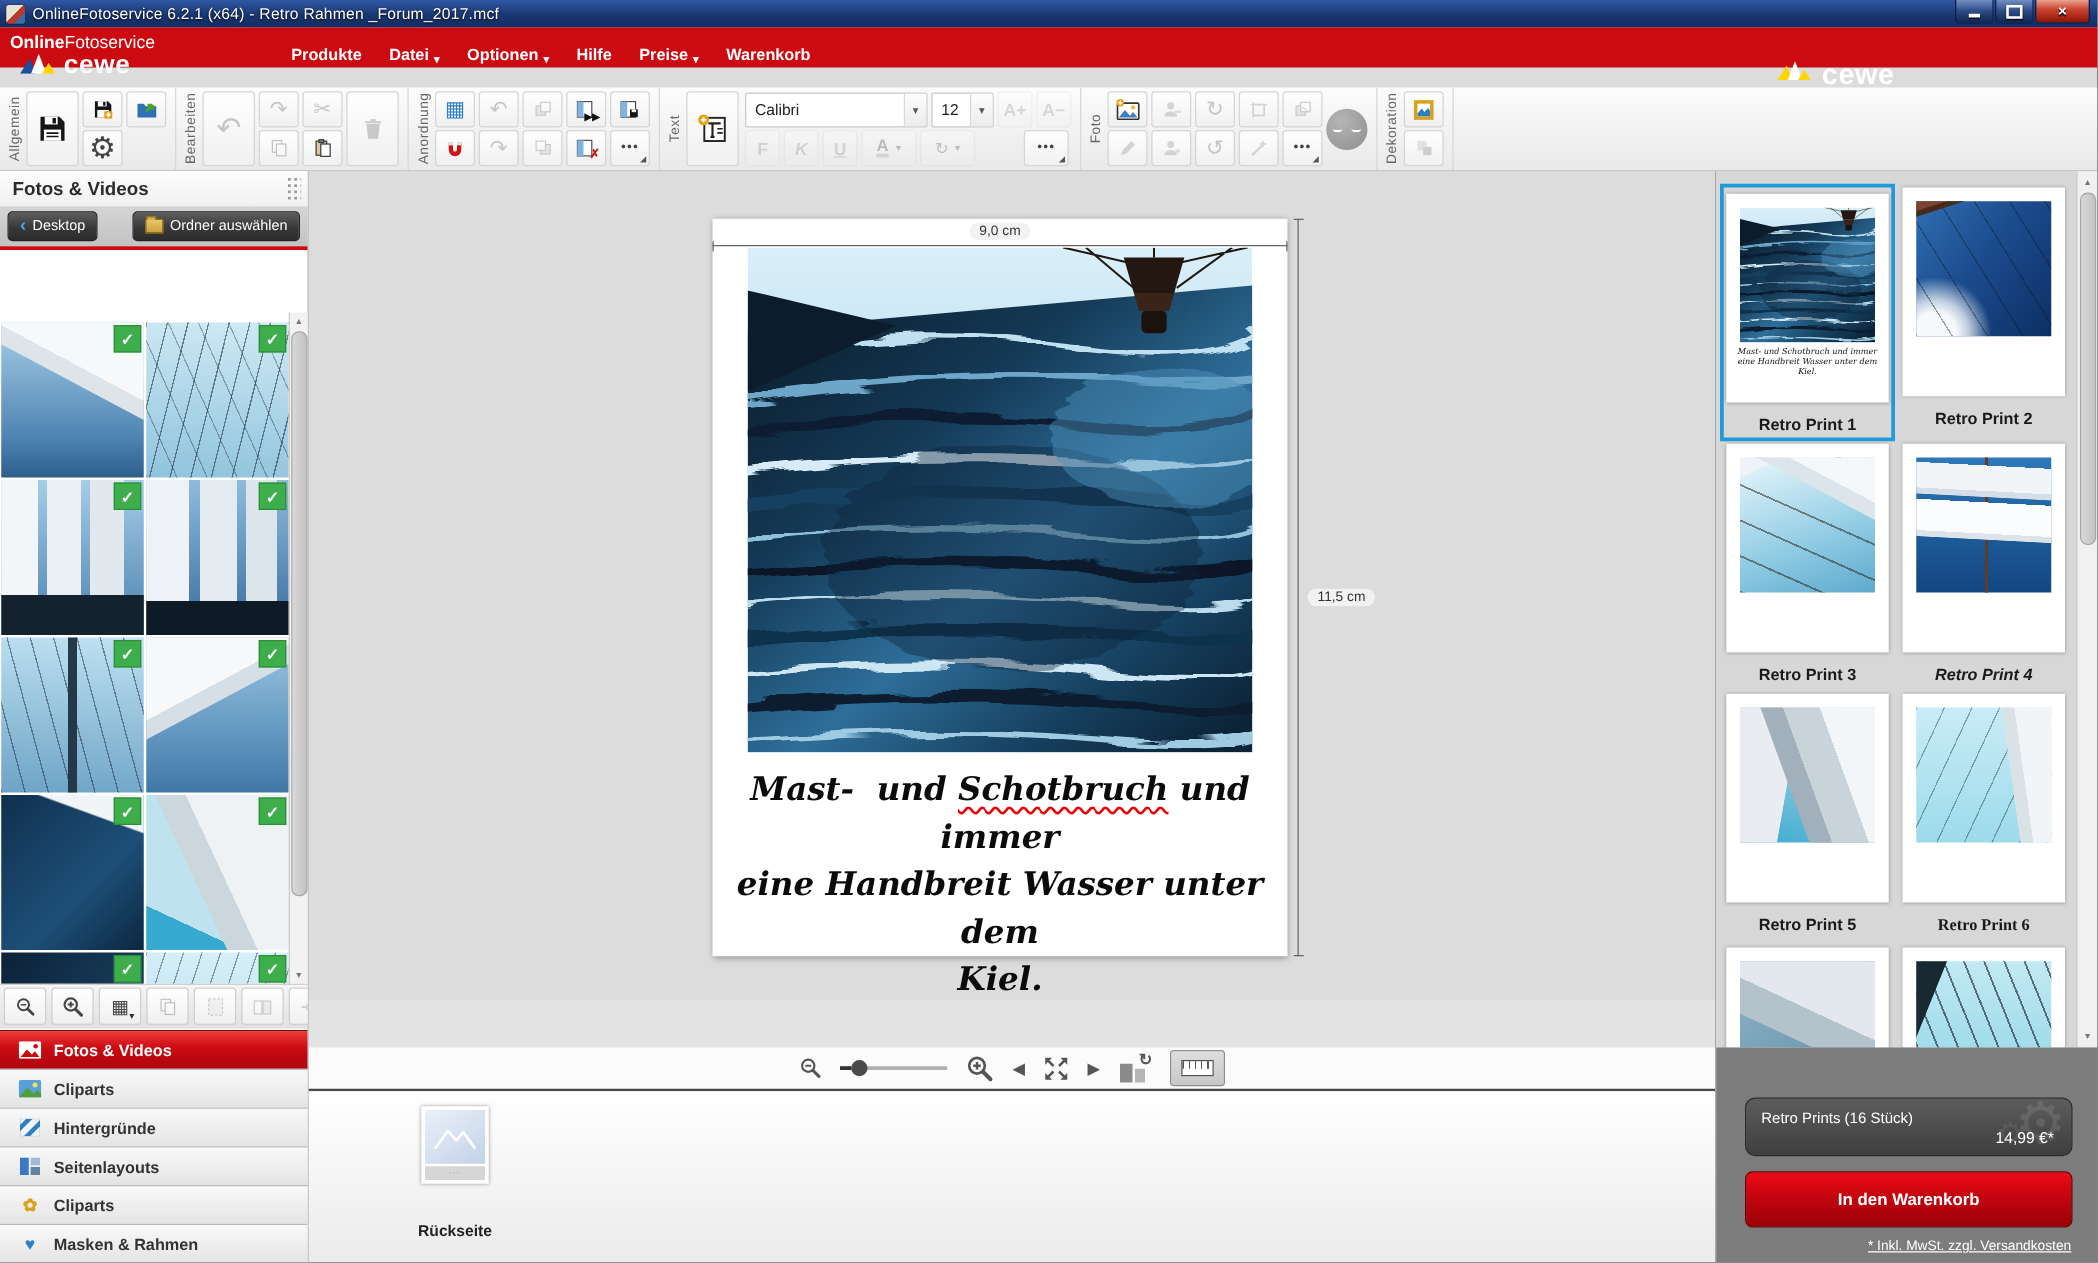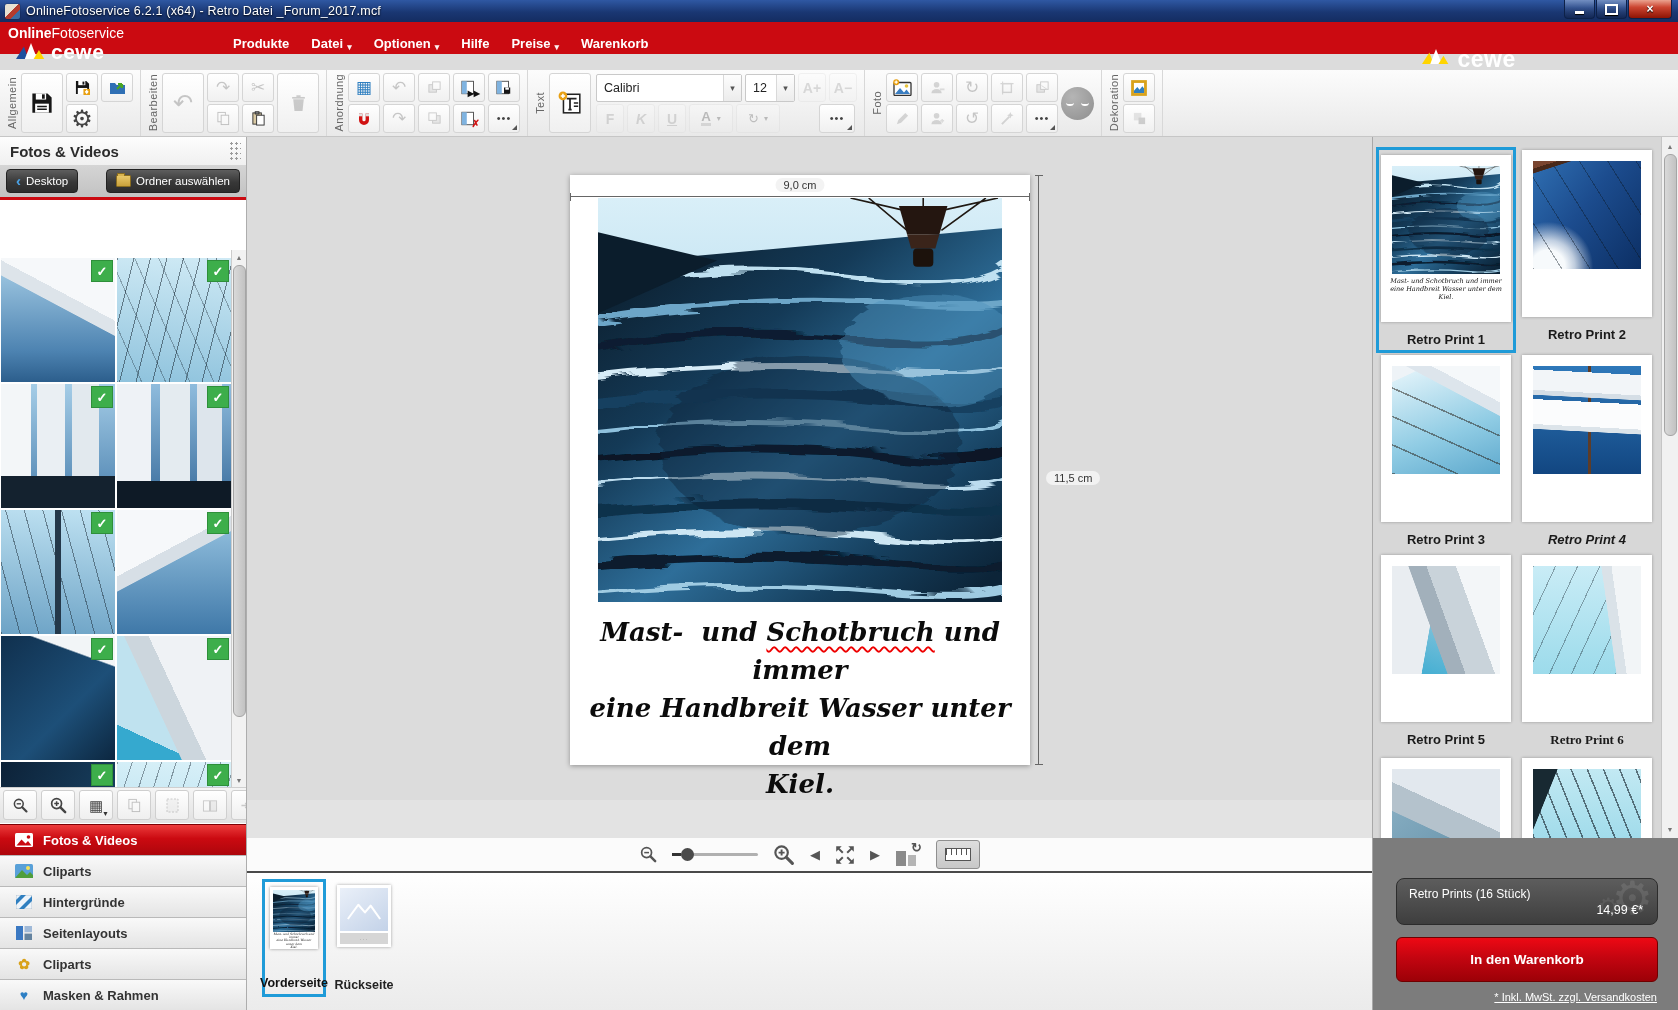--- a/index.html
+++ b/index.html
@@ -256,21 +256,21 @@
       <path d="M2 7 V2 H7 Z M13 2 H18 V7 Z M18 13 V18 H13 Z M7 18 H2 V13 Z" fill="currentColor"></path>
       <path d="M3.5 3.5 L8 8 M16.5 3.5 L12 8 M16.5 16.5 L12 12 M3.5 16.5 L8 12" stroke="currentColor" stroke-width="1.8"></path>
     </symbol>
   </defs>
 </svg>
 
 <div id="app">
 
   <div class="titlebar">
     <span class="appicon"></span>
-    <span class="apptitle">OnlineFotoservice 6.2.1 (x64) - Retro Datei _Forum_2017.mcf</span>
+    <span class="apptitle">OnlineFotoservice 6.2.1 (x64) - Retro Rahmen _Forum_2017.mcf</span>
     <span class="winbtns">
       <span class="wb">
           <span class="wmin"></span>
         </span>
       <span class="wb">
           <span class="wmax"></span>
         </span>
       <span class="wb close">
           <span class="wclose">×</span>
         </span>
@@ -784,33 +784,20 @@
         <span class="r1"></span>
           <span class="r2"></span>
         <span class="r3">↻</span>
       </span>
       <span class="rulerbtn">
           <span class="rulic"></span>
         </span>
     </div>
 
     <div class="pagestrip">
-      <div class="front-sel">
-        <div class="minipol">
-          <svg width="42" height="42">
-              <use href="#waterPhoto"></use>
-            </svg>
-          <div class="tinycap">
-            <div>Mast- und Schotbruch und immer</div>
-            <div>eine Handbreit Wasser unter dem</div>
-            <div>Kiel.</div>
-          </div>
-        </div>
-        <span class="pslabel">Vorderseite</span>
-      </div>
       <div class="back-card">
         <div class="back-ph">
           <svg width="38" height="25" viewBox="0 0 40 26">
               <path d="M3 23 L14 8 L21 16 L27 9 L37 23" fill="none" stroke="#fff" stroke-width="2.2" stroke-linejoin="round"></path>
             </svg>
         </div>
         <div class="back-strip">···</div>
       </div>
       <span class="back-label">Rückseite</span>
     </div>

